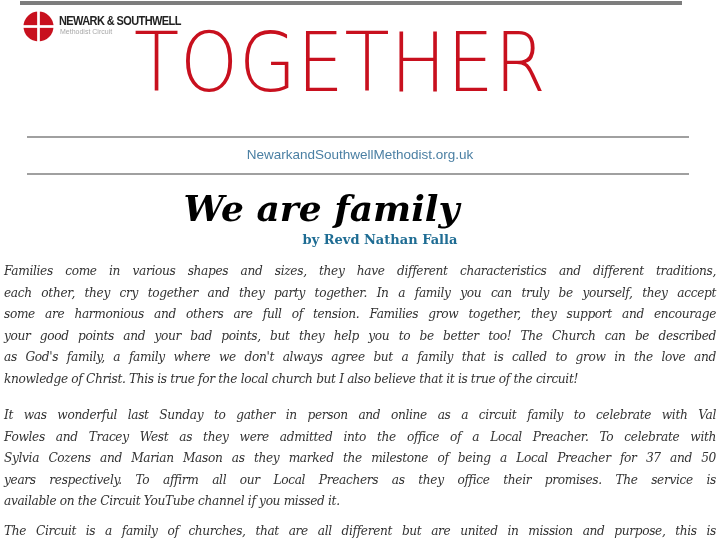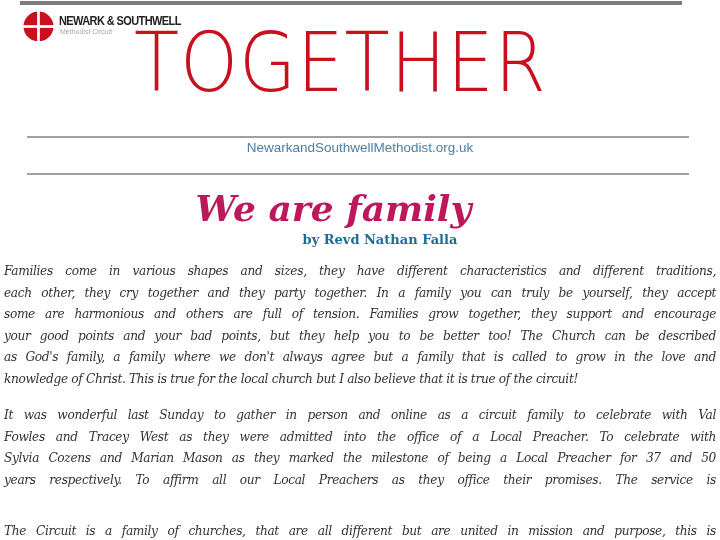--- a/index.html
+++ b/index.html
@@ -81,41 +81,40 @@
       white-space: nowrap;
       transform: scaleX(0.9);
       transform-origin: left top;
       -webkit-text-stroke: 0px;
       font-stretch: condensed;
     }
     .website {
       position: absolute;
       left: 0;
       width: 720px;
-      top: 140px;
+      top: 147px;
       text-align: center;
       font-family: "Liberation Sans", sans-serif;
       font-size: 13.5px;
       color: #4a7fa3;
       white-space: nowrap;
     }
     .article-title {
       position: absolute;
       left: 0;
       width: 643px;
       top: 188px;
       text-align: center;
       font-family: "DejaVu Serif", serif;
       font-weight: bold;
       font-style: italic;
       font-size: 36px;
       line-height: 40px;
-      color: #be185d;
+      color: #000000;
       white-space: nowrap;
-      margin-left: 12px;
     }
     .byline {
       position: absolute;
       left: 0;
       width: 720px;
       top: 232px;
       text-align: center;
       font-family: "DejaVu Serif", serif;
       font-weight: bold;
       font-size: 13px;
@@ -181,17 +180,18 @@
   <span class="line">your good points and your bad points, but they help you to be better too!  The Church can be described</span>
   <span class="line">as God's family, a family where we don't always agree but a family that is called to grow in the love and</span>
   <span class="line last">knowledge of Christ.  This is true for the local church but I also believe that it is true of the circuit!</span>
 </div>
 
 <div class="body-text para para-2" style="top:405px;">
   <span class="line">It was wonderful last Sunday to gather in person and online as a circuit family to celebrate with Val</span>
   <span class="line">Fowles and Tracey West as they were admitted into the office of a Local Preacher.  To celebrate with</span>
   <span class="line">Sylvia Cozens and Marian Mason as they marked the milestone of being a Local Preacher for 37 and 50</span>
   <span class="line">years respectively.  To affirm all our Local Preachers as they office their promises.  The service is</span>
+  <span class="line last">available on the Circuit YouTube channel if you missed it.</span>
 </div>
 
 <div class="body-text para para-3" style="top:521px;">
   <span class="line">The Circuit is a family of churches, that are all different but are united in mission and purpose, this is</span>
 </div>
 
 </body></html>

